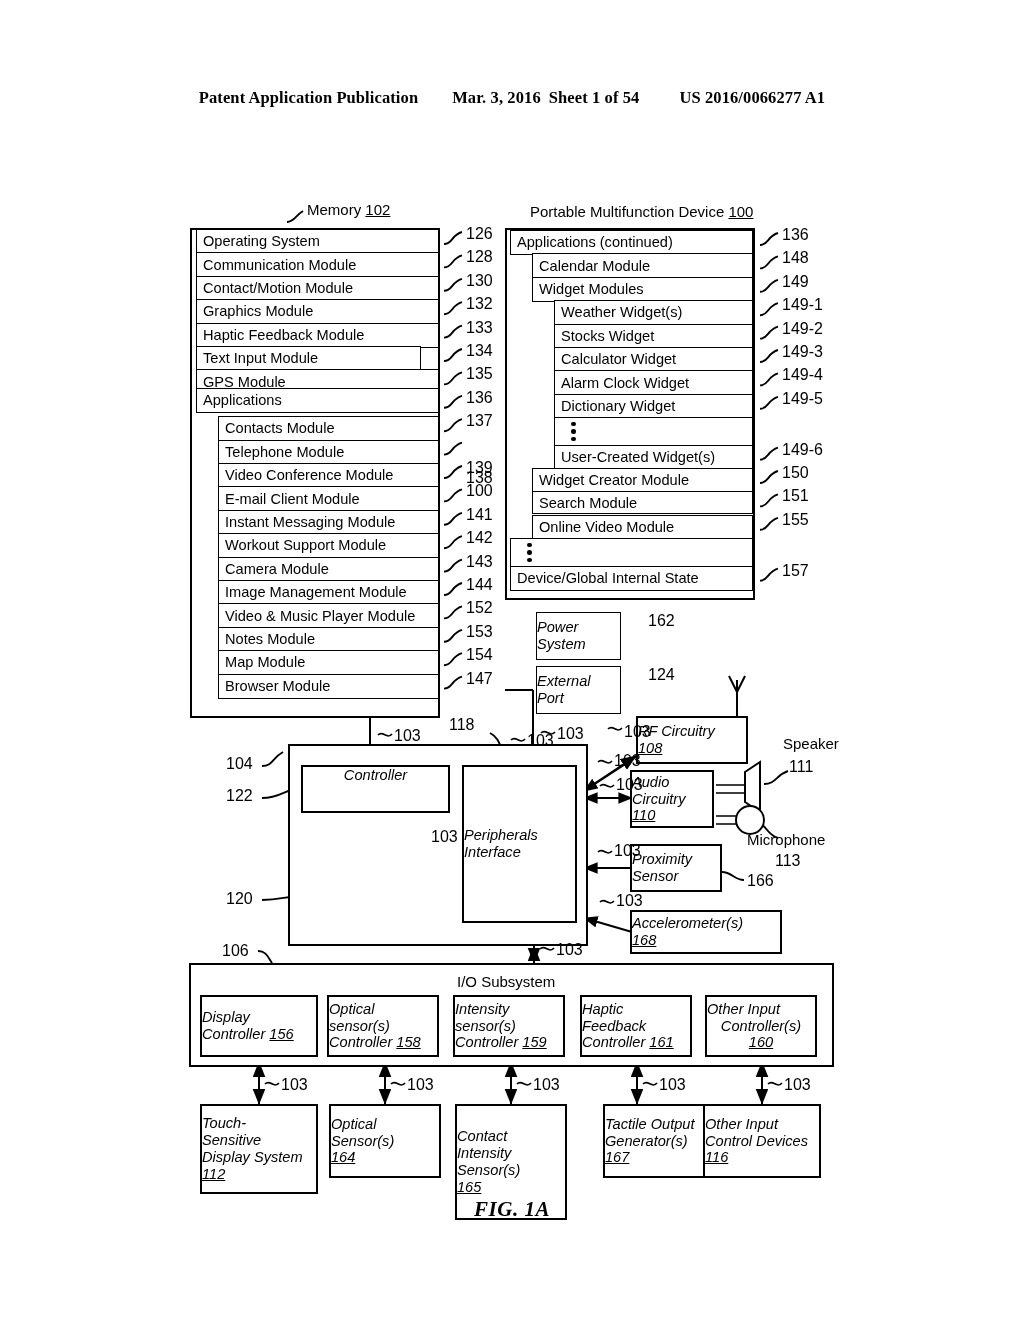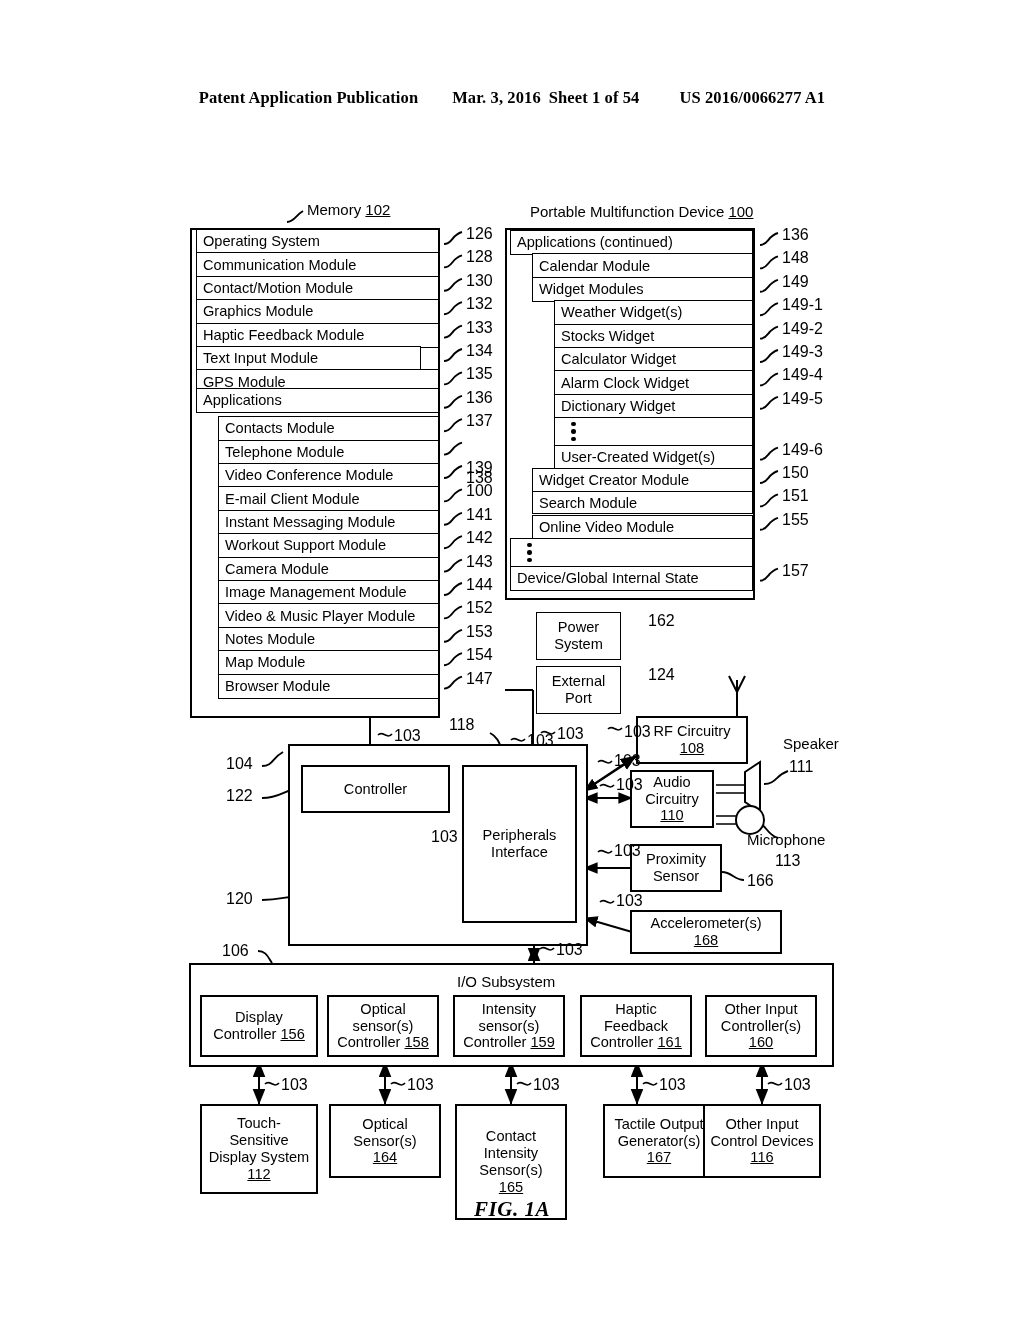--- a/index.html
+++ b/index.html
@@ -31,22 +31,22 @@
   .thick{border-width:2.4px;}
   .row{
     position:absolute;border:1.6px solid #000;box-sizing:border-box;background:#fff;
     font-size:14.6px;line-height:1;display:flex;align-items:center;
     padding-left:6px;white-space:nowrap;
   }
   .cap{position:absolute;font-size:15px;white-space:nowrap;}
   .capu{text-decoration:underline;}
   .num{position:absolute;font-size:16px;white-space:nowrap;}
 
-  .ctr{display:flex;align-items:center;justify-content:center;text-align:center;
-       font-size:14.6px;line-height:1.16;}
+  .ctr{display:flex;align-items:flex-start;justify-content:center;text-align:center;
+       font-size:14.6px;line-height:1.16;font-style:italic;}
   .ctr u{text-decoration:underline;}
 
   svg.lines{position:absolute;left:0;top:0;width:1024px;height:1320px;overflow:visible;}
 
   .figcap{
     position:absolute;left:0;top:1197px;width:1024px;text-align:center;
     font-family:"Liberation Serif", serif;font-style:italic;font-weight:bold;
     font-size:21px;letter-spacing:.5px;
   }
   .dots{position:absolute;display:flex;flex-direction:column;align-items:center;justify-content:center;gap:3px;}

